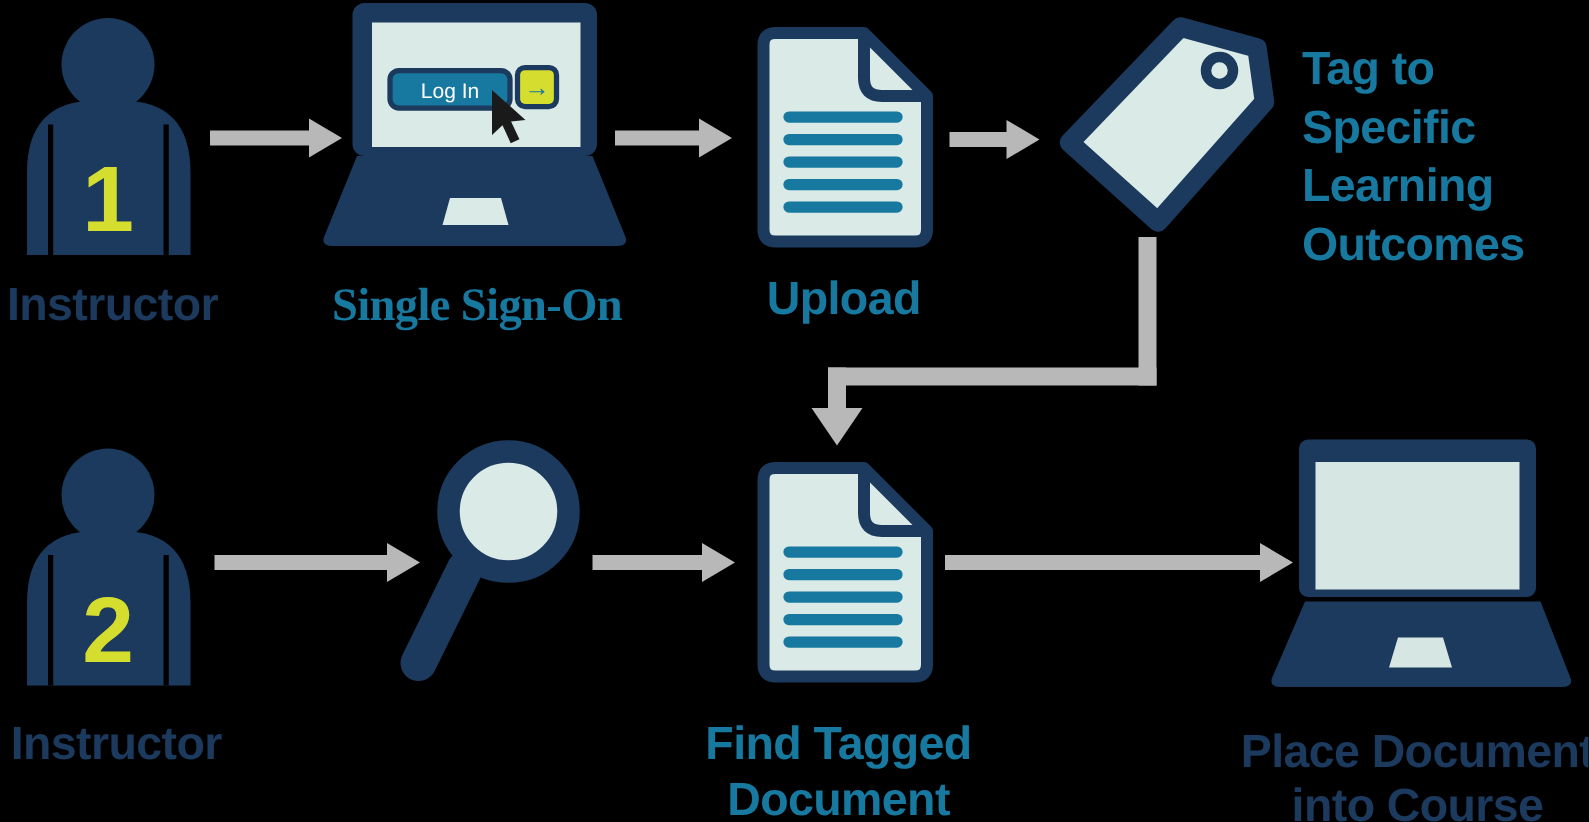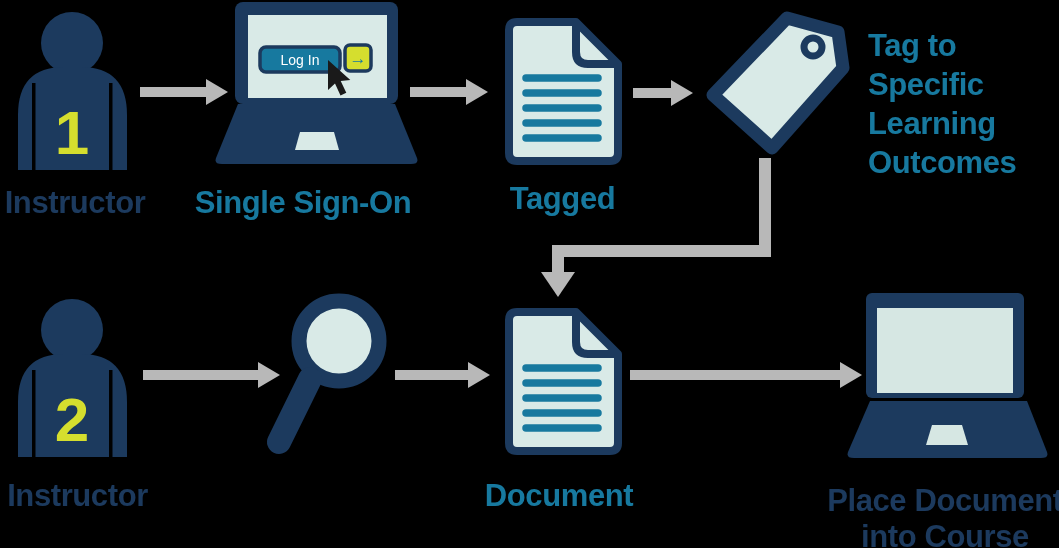--- a/index.html
+++ b/index.html
@@ -50,21 +50,21 @@
       <rect x="34" y="15" width="139" height="83" fill="#d9eae7"></rect>
       <rect x="46" y="47" width="80" height="25" rx="6" fill="#17799f" stroke="#1c3a5e" stroke-width="3.5"></rect>
       <text x="86" y="65" font-size="14" fill="#ffffff" text-anchor="middle">Log In</text>
       <rect x="131" y="45" width="26" height="26" rx="5" fill="#d5de2e" stroke="#1c3a5e" stroke-width="3.5"></rect>
       <text x="144" y="64" font-size="17" font-weight="700" fill="#17799f" text-anchor="middle">→</text>
       <path d="M114,60 l0,30 l7,-6.5 l5.5,12 l5.8,-2.7 l-5.6,-11.8 l9.6,-1 Z" fill="#1a1a1a"></path>
       <path d="M24,104 L181,104 L203,158 Q205,164 197,164 L8,164 Q0,164 2,158 Z" fill="#1c3a5e"></path>
       <polygon points="86,132 120,132 125,150 81,150" fill="#d9eae7"></polygon>
     </svg>
   </div>
-  <div class="label" style="left:188px;top:184px;width:230px;">Single Sign-On</div>
+  <div class="label" style="left:203px;top:184px;width:230px;font-family:Liberation Serif, serif;">Single Sign-On</div>
 
   <div class="abs" style="left:410px;top:79px;">
     <svg width="78" height="26">
         <rect x="0" y="8" width="58" height="10" fill="#b8b8b8"></rect>
         <polygon points="56,0 78,13 56,26" fill="#b8b8b8"></polygon>
       </svg>
   </div>
 
   <div class="abs" style="left:505px;top:18px;">
     <svg width="117" height="147" viewBox="0 0 117 147">
@@ -72,21 +72,21 @@
       <path d="M71,4 V34 Q71,46 83,46 H113" fill="none" stroke="#1c3a5e" stroke-width="8"></path>
       <g stroke="#17799f" stroke-width="7.5" stroke-linecap="round">
         <line x1="21" y1="60" x2="93" y2="60"></line>
         <line x1="21" y1="75" x2="93" y2="75"></line>
         <line x1="21" y1="90" x2="93" y2="90"></line>
         <line x1="21" y1="105" x2="93" y2="105"></line>
         <line x1="21" y1="120" x2="93" y2="120"></line>
       </g>
     </svg>
   </div>
-  <div class="label" style="left:485px;top:180px;width:155px;">Tagged</div>
+  <div class="label" style="left:485px;top:180px;width:155px;">Upload</div>
 
   <div class="abs" style="left:633px;top:80px;">
     <svg width="60" height="26">
         <rect x="0" y="8" width="40" height="10" fill="#b8b8b8"></rect>
         <polygon points="38,0 60,13 38,26" fill="#b8b8b8"></polygon>
       </svg>
   </div>
 
   <div class="abs" style="left:698px;top:2px;">
     <svg width="160" height="160" viewBox="0 0 160 160">
@@ -149,20 +149,21 @@
       <g stroke="#17799f" stroke-width="7.5" stroke-linecap="round">
         <line x1="21" y1="60" x2="93" y2="60"></line>
         <line x1="21" y1="75" x2="93" y2="75"></line>
         <line x1="21" y1="90" x2="93" y2="90"></line>
         <line x1="21" y1="105" x2="93" y2="105"></line>
         <line x1="21" y1="120" x2="93" y2="120"></line>
       </g>
     </svg>
   </div>
   <div class="label multiline" style="left:449px;top:477px;width:220px;">
+    <div>Find Tagged</div>
     <div>Document</div>
   </div>
 
   <div class="abs" style="left:630px;top:362px;">
     <svg width="232" height="26">
         <rect x="0" y="8" width="212" height="10" fill="#b8b8b8"></rect>
         <polygon points="210,0 232,13 210,26" fill="#b8b8b8"></polygon>
       </svg>
   </div>
 

